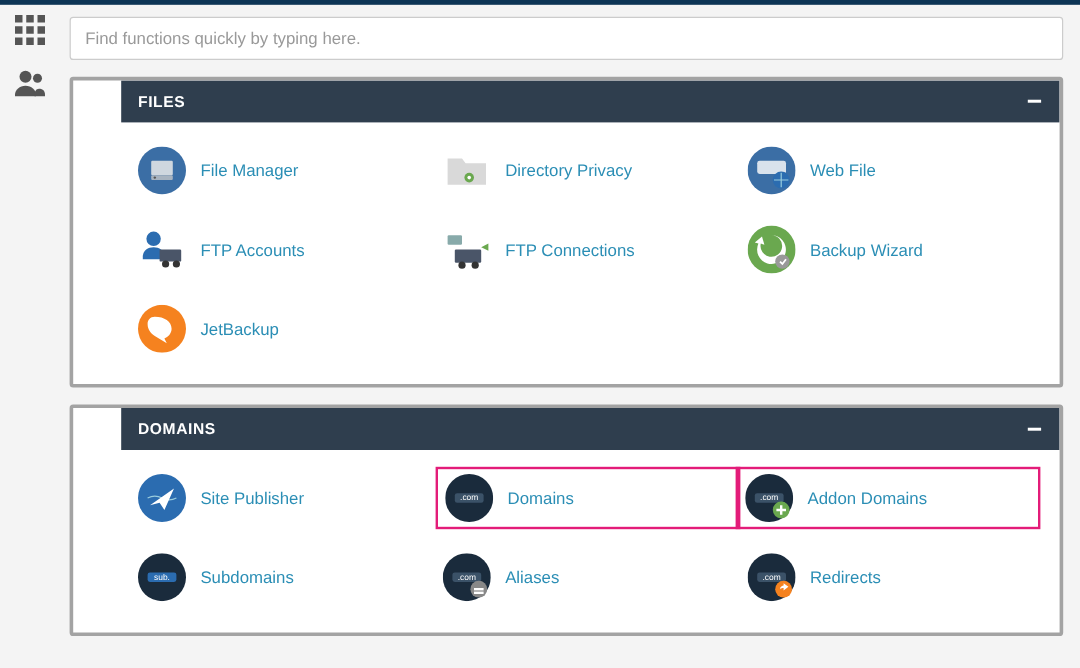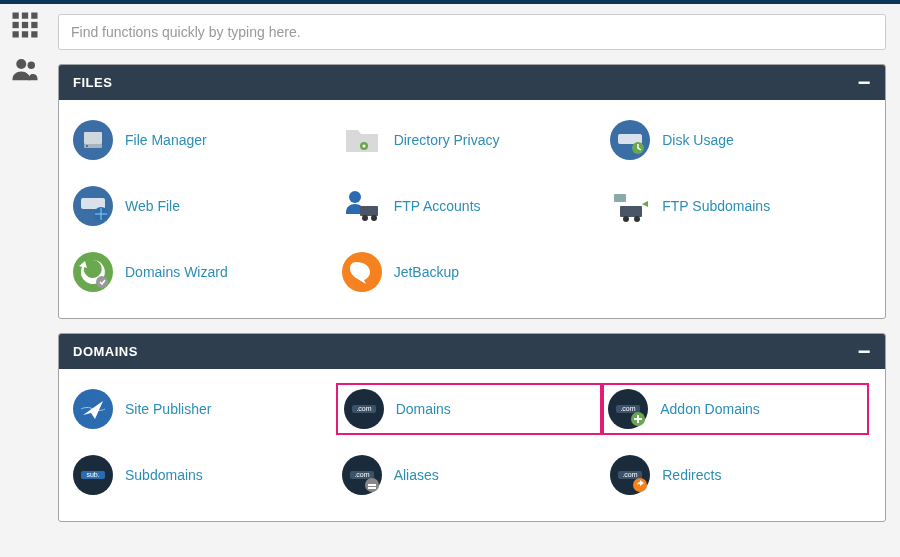--- a/index.html
+++ b/index.html
@@ -4,21 +4,21 @@
 <style>
   * { box-sizing: border-box; margin: 0; padding: 0; }
   body { font-family: -apple-system, BlinkMacSystemFont, "Segoe UI", Arial, sans-serif; background: #f4f4f4; width: 900px; }
   .topbar { height: 4px; background: #0d3555; }
   .main-wrap { display: flex; }
   .sidebar { width: 50px; padding-top: 6px; display: flex; flex-direction: column; align-items: center; gap: 14px; }
   .sidebar-icon { width: 30px; height: 30px; display:flex; align-items:center; justify-content:center; color:#555; cursor:pointer; }
   .content { flex: 1; padding: 10px 14px 20px 8px; }
   .search-box { width: 100%; border: 1px solid #ccc; border-radius: 3px; padding: 9px 12px; font-size: 14px; color: #0f172a; background: #fff; }
   .search-box::placeholder { color: #999; }
-  .panel { margin-top: 14px; border: 1px solid #a3a3a3; border-radius: 3px; background: #fff; overflow: hidden; }
+  .panel { margin-top: 14px; border: 3px solid #a3a3a3; border-radius: 3px; background: #fff; overflow: hidden; padding-left: 40px; }
   .panel-header { background: #2f3e4e; color: #fff; padding: 10px 14px; font-size: 13px; font-weight: 600; letter-spacing: 0.5px; display:flex; align-items:center; justify-content:space-between; }
   .panel-header .collapse { font-size: 22px; line-height: 10px; cursor:pointer; font-weight:bold; }
   .panel-body { padding: 14px 10px 6px 10px; }
   .grid { display:flex; flex-wrap: wrap; }
   .item { width: 33.33%; display:flex; align-items:center; gap:12px; padding: 6px 4px; margin-bottom: 14px; cursor:pointer; }
   .item-label { color: #2b8eb5; font-size: 14px; }
   .icon-wrap { width: 40px; height: 40px; border-radius: 50%; display:flex; align-items:center; justify-content:center; flex-shrink:0; position:relative; }
   .icon-wrap svg { width: 40px; height: 40px; }
   .highlight { border: 2px solid #e31c79; padding: 4px 6px; margin: 0 -2px 14px -2px; }
   .highlight.item { margin-bottom: 14px; }
@@ -82,31 +82,20 @@
             <span class="icon-wrap" style="border-radius:0">
               <svg viewBox="0 0 40 40">
                   <path d="M4 10h12l3 4h17v18H4z" fill="#d9d9d9"></path>
                   <circle cx="22" cy="26" r="4" fill="#6aa84f"></circle>
                   <circle cx="22" cy="26" r="1.5" fill="#fff"></circle>
                 </svg>
             </span>
             <span class="item-label">Directory Privacy</span>
           </div>
 
-          <div class="item">
-            <span class="icon-wrap">
-              <svg viewBox="0 0 40 40">
-                  <circle cx="20" cy="20" r="20" fill="#3b6ea5"></circle>
-                  <rect x="8" y="14" width="24" height="10" rx="2" fill="#d9e2ec"></rect>
-                  <circle cx="28" cy="28" r="6" fill="#6aa84f"></circle>
-                  <path d="M28 24v4l3 2" stroke="#fff" stroke-width="1.5" fill="none"></path>
-                </svg>
-            </span>
-            <span class="item-label">Disk Usage</span>
-          </div>
 
           <div class="item">
             <span class="icon-wrap">
               <svg viewBox="0 0 40 40">
                   <circle cx="20" cy="20" r="20" fill="#3b6ea5"></circle>
                   <rect x="8" y="12" width="24" height="11" rx="2" fill="#d9e2ec"></rect>
                   <circle cx="28" cy="28" r="7" fill="#2b6cb0"></circle>
                   <path d="M22 28h12M28 22v12" stroke="#9cd" stroke-width="1"></path>
                 </svg>
             </span>
@@ -129,34 +118,34 @@
           <div class="item">
             <span class="icon-wrap" style="border-radius:0">
               <svg viewBox="0 0 40 40">
                   <rect x="4" y="8" width="12" height="8" rx="1" fill="#8aa"></rect>
                   <rect x="10" y="20" width="22" height="11" rx="1" fill="#4a5568"></rect>
                   <circle cx="16" cy="33" r="3" fill="#333"></circle>
                   <circle cx="27" cy="33" r="3" fill="#333"></circle>
                   <path d="M32 18l6-3v6z" fill="#6aa84f"></path>
                 </svg>
             </span>
-            <span class="item-label">FTP Subdomains</span>
+            <span class="item-label">FTP Connections</span>
           </div>
 
 
           <div class="item">
             <span class="icon-wrap">
               <svg viewBox="0 0 40 40">
                   <circle cx="20" cy="20" r="20" fill="#6aa84f"></circle>
                   <path d="M20 8a12 12 0 1 1-11 7l-3-1 6-5 2 7-3-1a9 9 0 1 0 9-7z" fill="#fff"></path>
                   <circle cx="29" cy="30" r="6" fill="#999"></circle>
                   <path d="M27 30l2 2 3-4" stroke="#fff" stroke-width="1.5" fill="none"></path>
                 </svg>
             </span>
-            <span class="item-label">Domains Wizard</span>
+            <span class="item-label">Backup Wizard</span>
           </div>
 
 
           <div class="item">
             <span class="icon-wrap">
               <svg viewBox="0 0 40 40">
                   <circle cx="20" cy="20" r="20" fill="#f5821f"></circle>
                   <path d="M14 10c8 0 14 4 14 10 0 4-3 7-6 8l2 4-10-6c-3-2-6-5-6-10 0-3 2-6 6-6z" fill="#fff"></path>
                 </svg>
             </span>

